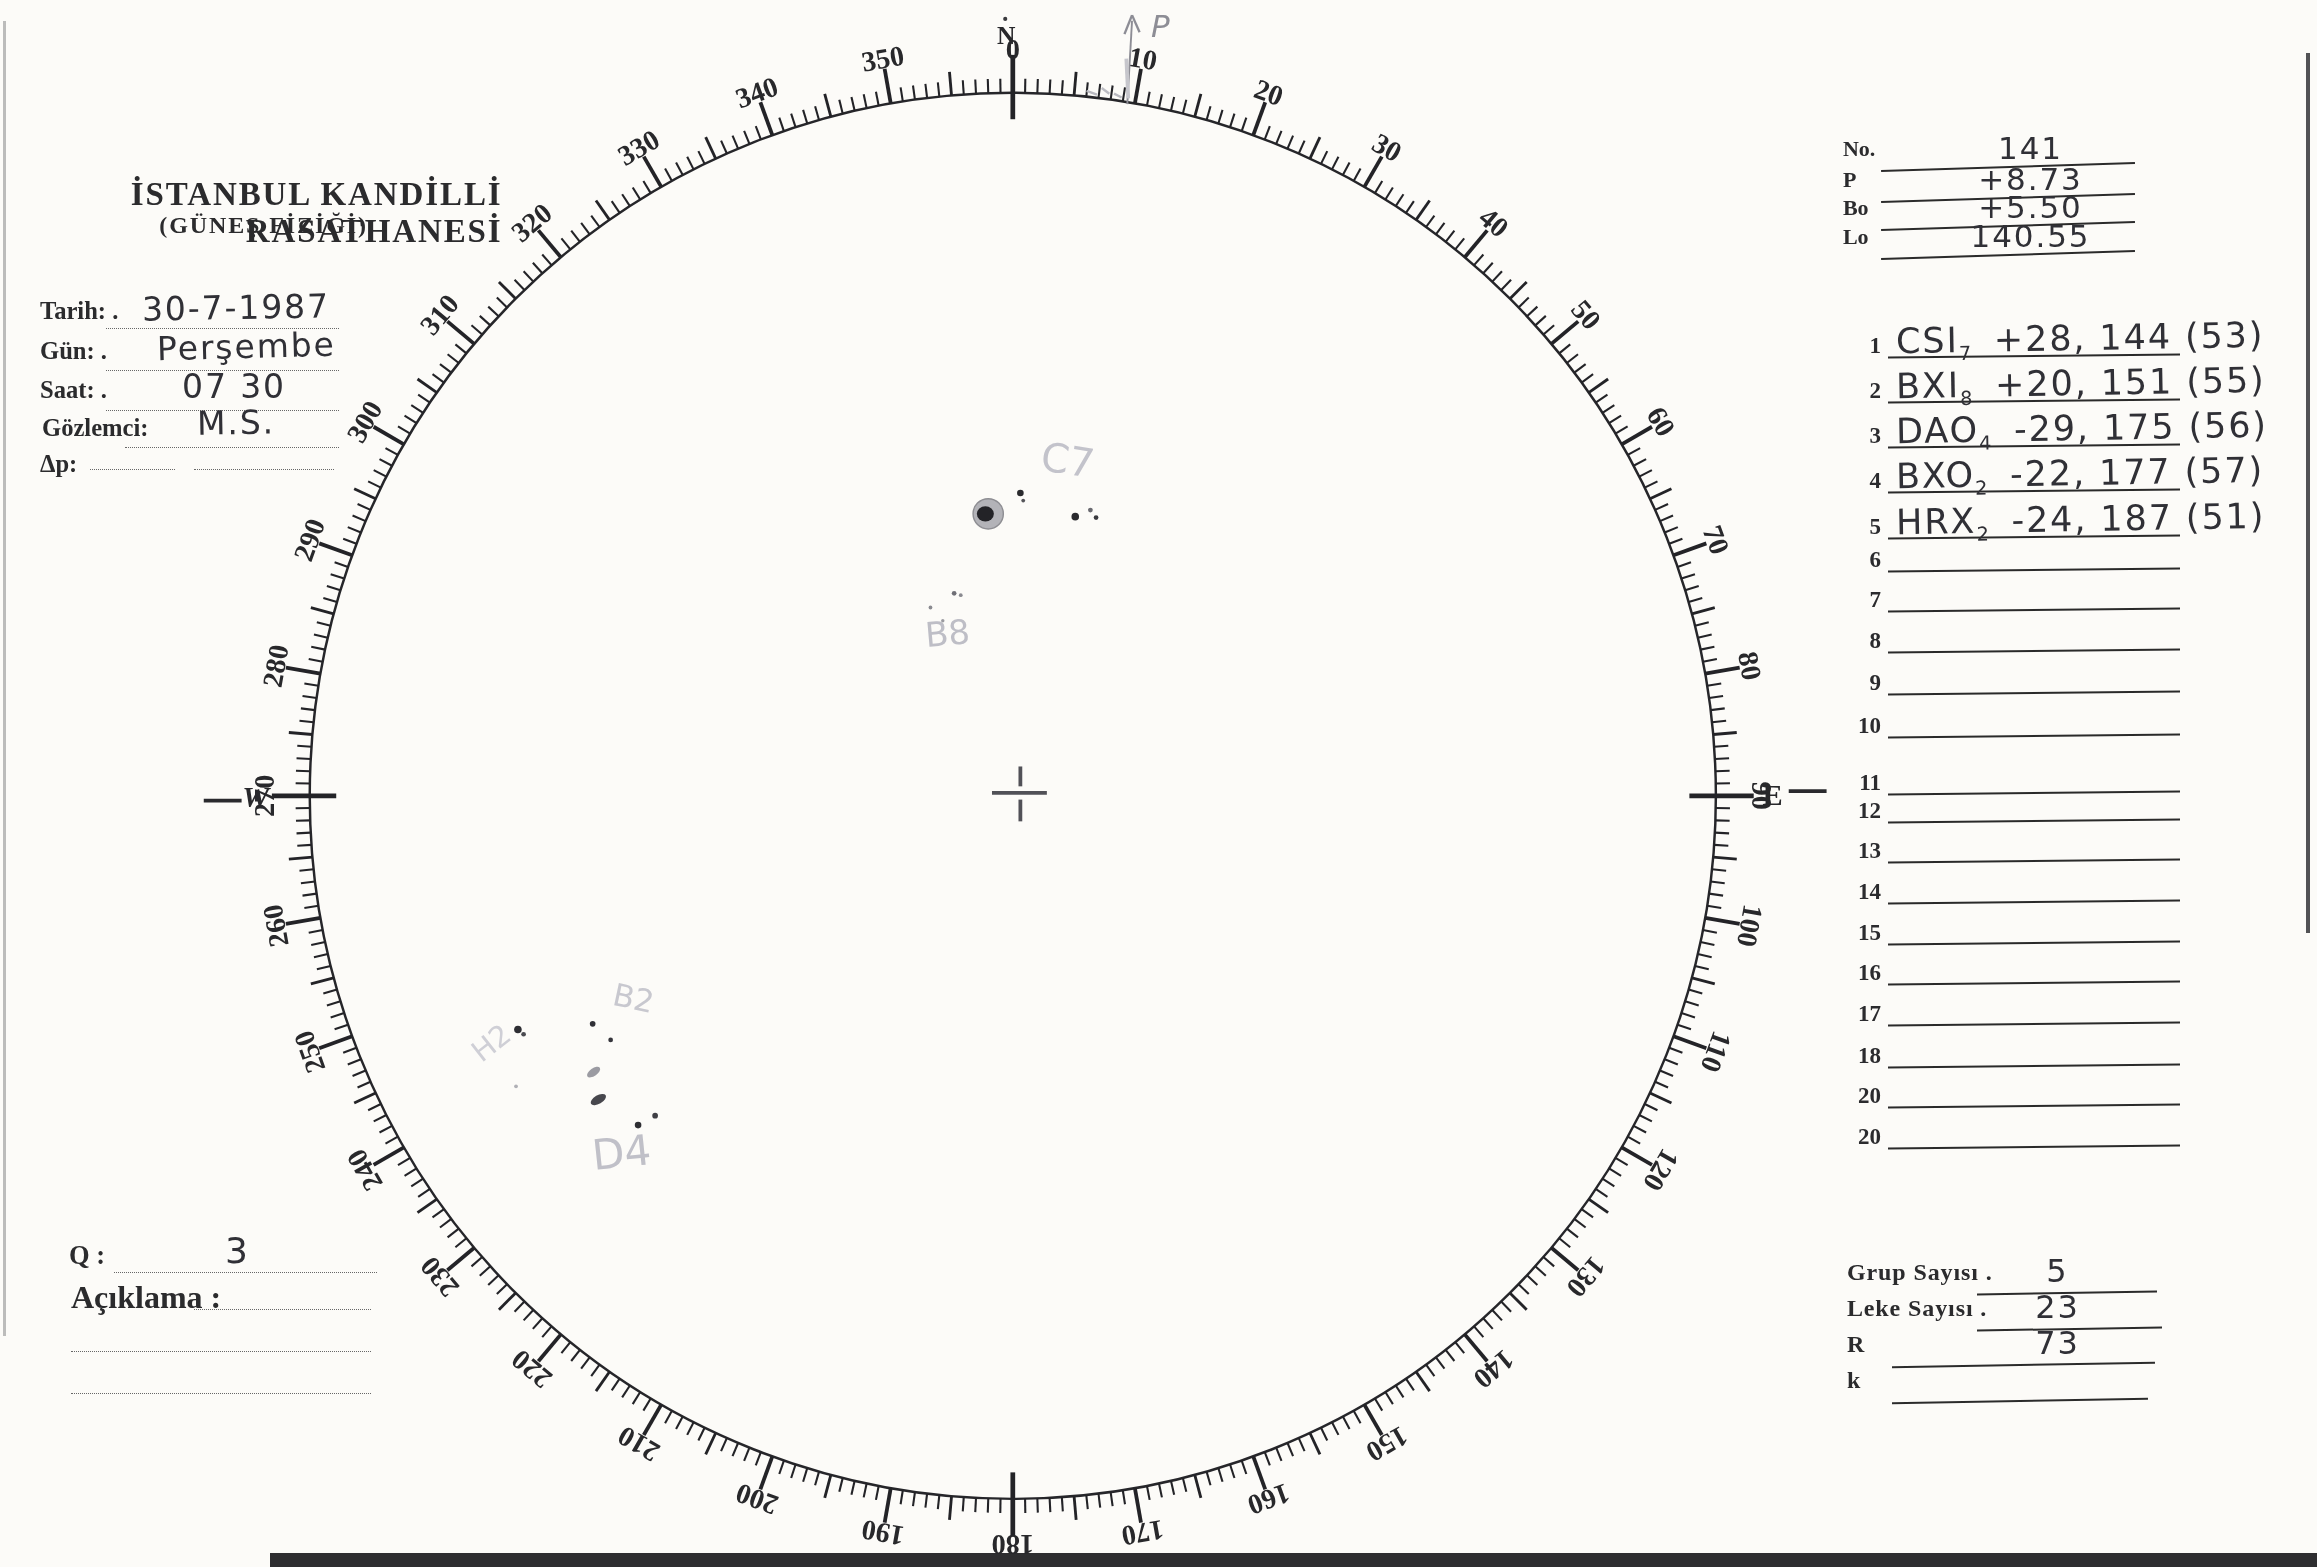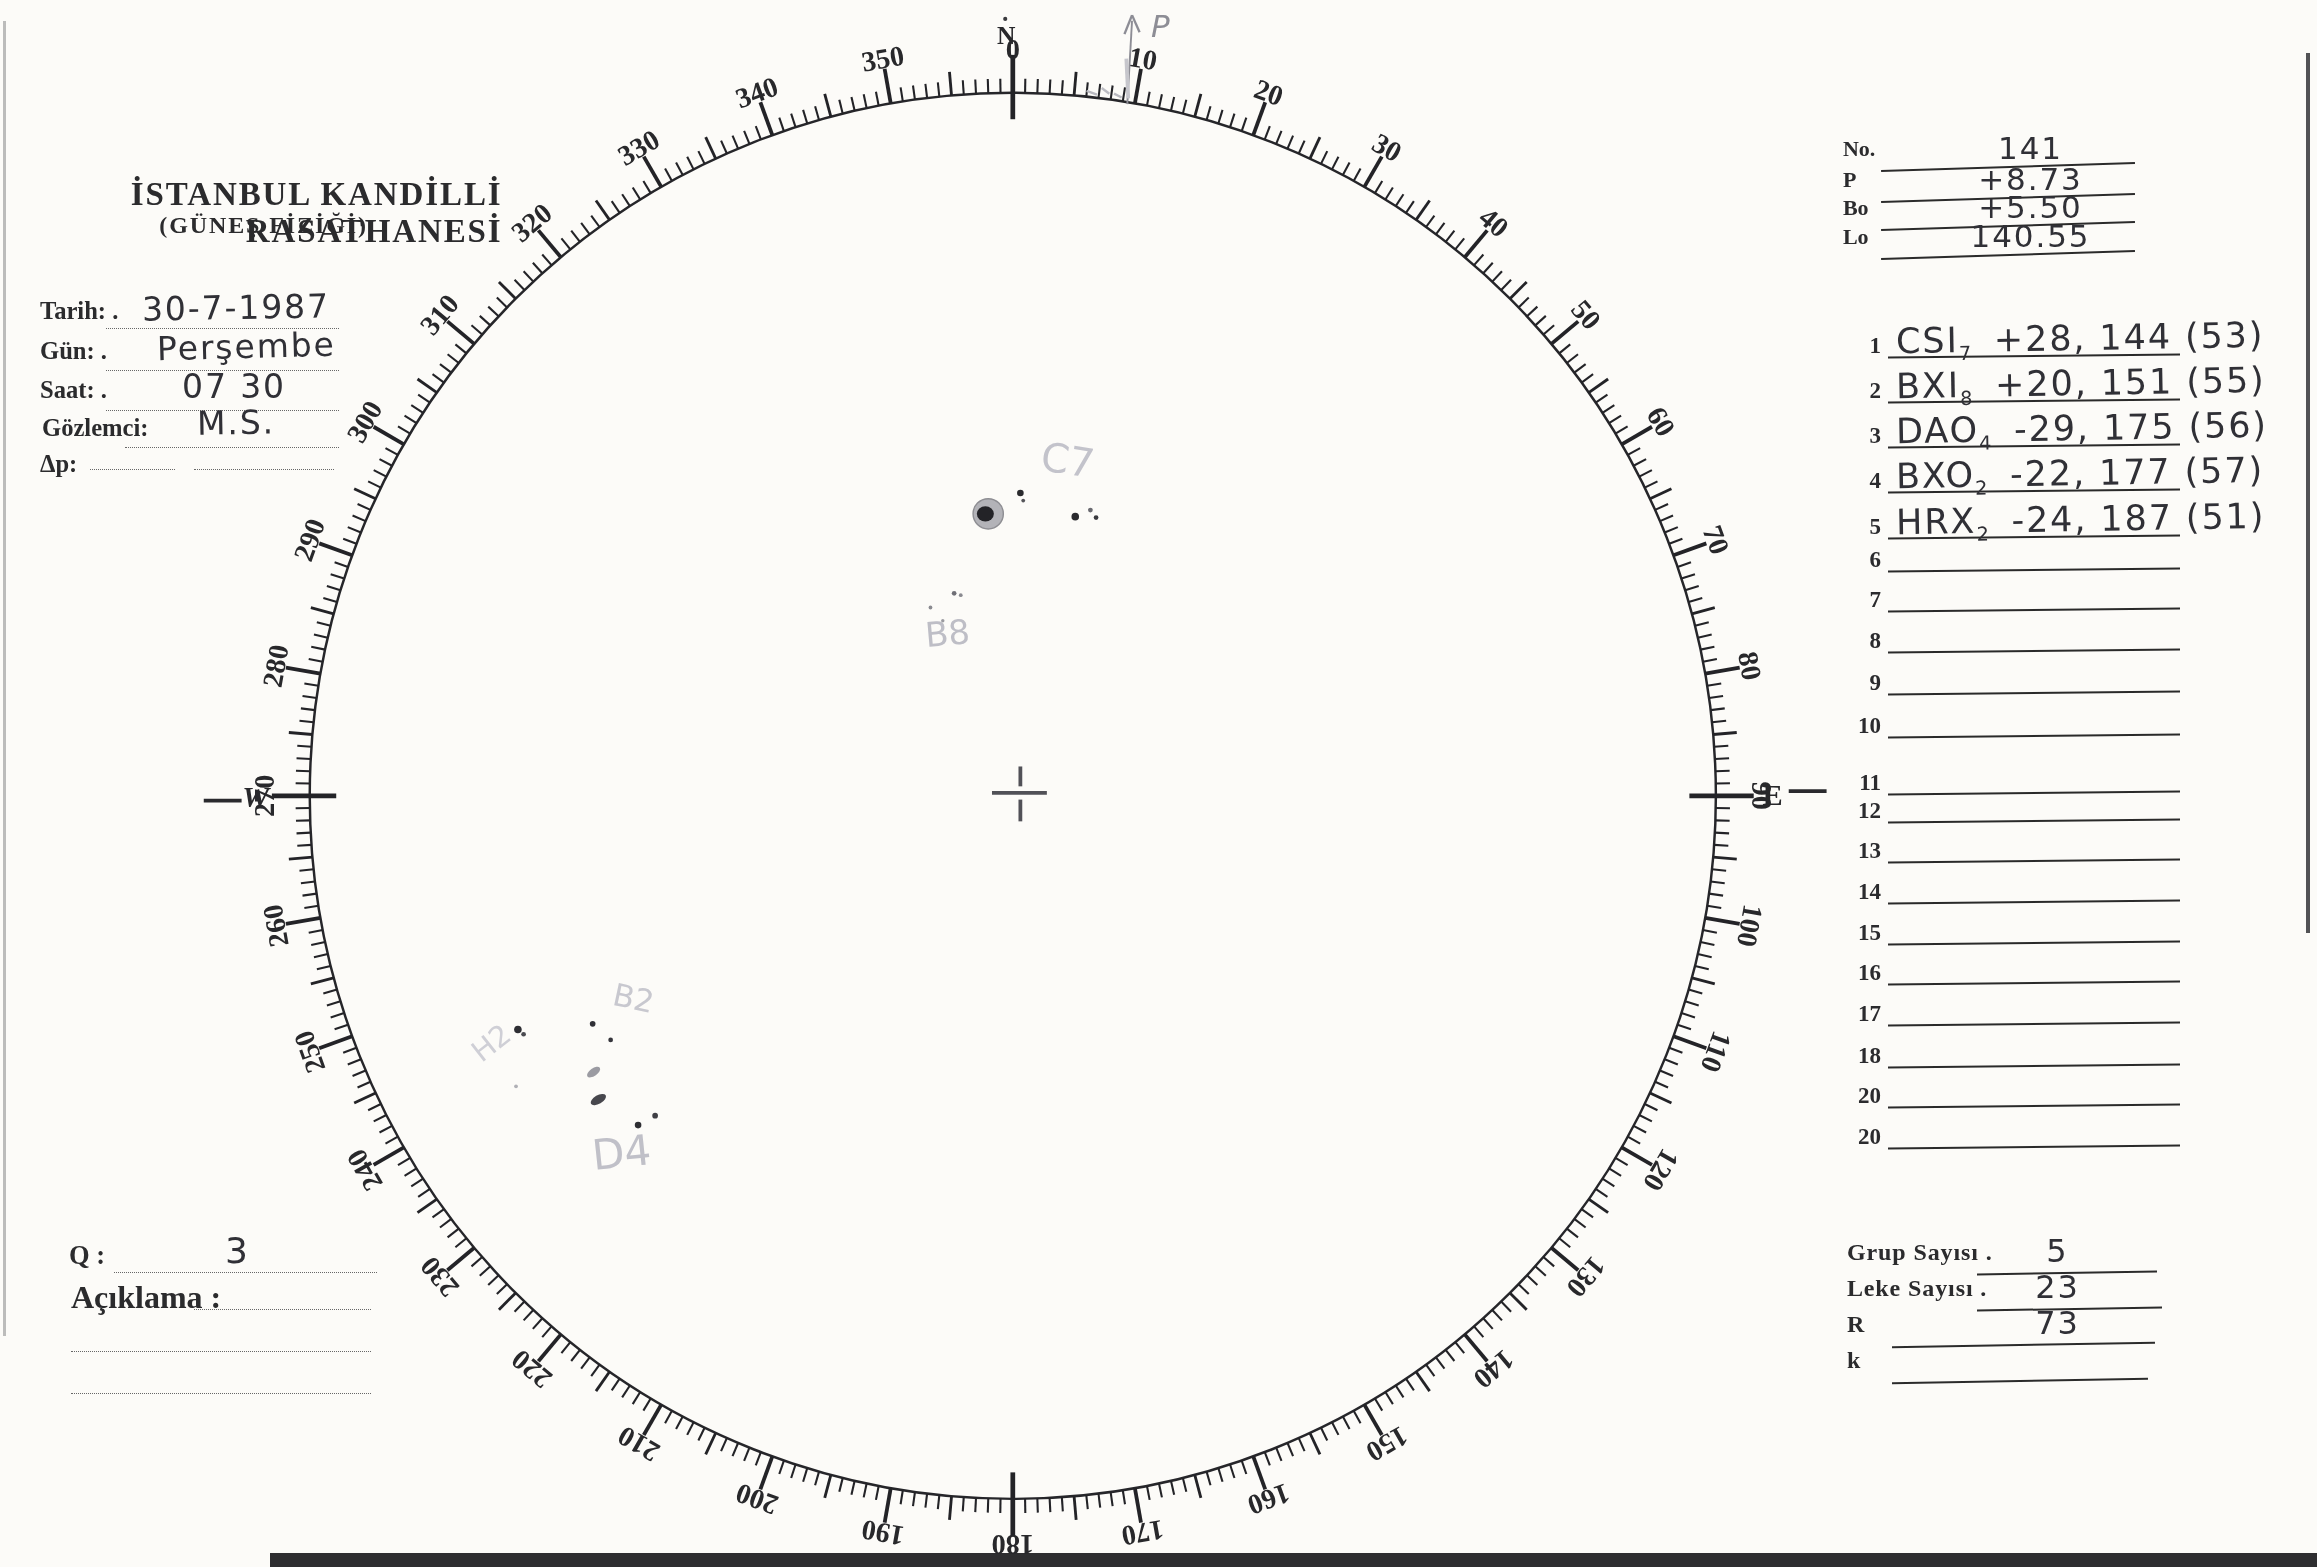--- a/index.html
+++ b/index.html
@@ -26,21 +26,21 @@
            font-family:"Liberation Serif",serif;font-size:23px;color:#2b2b2e;font-weight:700;}
   .obs-line{position:absolute;left:43px;right:44px;bottom:5.7px;height:1.9px;background:#2a2a2a;transform:rotate(-.6deg);}
   .obs-entry{position:absolute;left:51px;bottom:0px;font-size:35px;transform:rotate(-1deg);}
   .obs-entry sub{font-size:.55em;}
   .obs-rest{margin-left:21px;}
   
   .eph-row{position:absolute;left:1841px;width:312px;height:36px;}
   .eph-label{position:absolute;left:1.9px;bottom:5.7px;font-size:22px;}
   .eph-value{position:absolute;left:90px;width:199px;bottom:1.9px;text-align:center;font-size:31px;}
   .eph-line{position:absolute;left:40px;width:254px;bottom:0;height:1.9px;background:#2b2b2b;transform:rotate(-1.8deg);}
-  .tot-row{position:absolute;left:1845px;width:322px;height:38px;}
+  .tot-row{position:absolute;left:1845px;width:322px;height:38px;margin-top:20px;}
   .tot-label{position:absolute;left:1.9px;bottom:7.6px;font-size:24px;letter-spacing:0.9px;}
   .tot-value{position:absolute;left:132px;width:161px;bottom:3.8px;text-align:center;font-size:32px;}
   .tot-line{position:absolute;bottom:0;height:1.9px;background:#2b2b2b;transform:rotate(-1deg);}
   svg{position:absolute;left:0;top:0;}
 </style>
 </head>
 <body>
 
 <div id="page">
 

